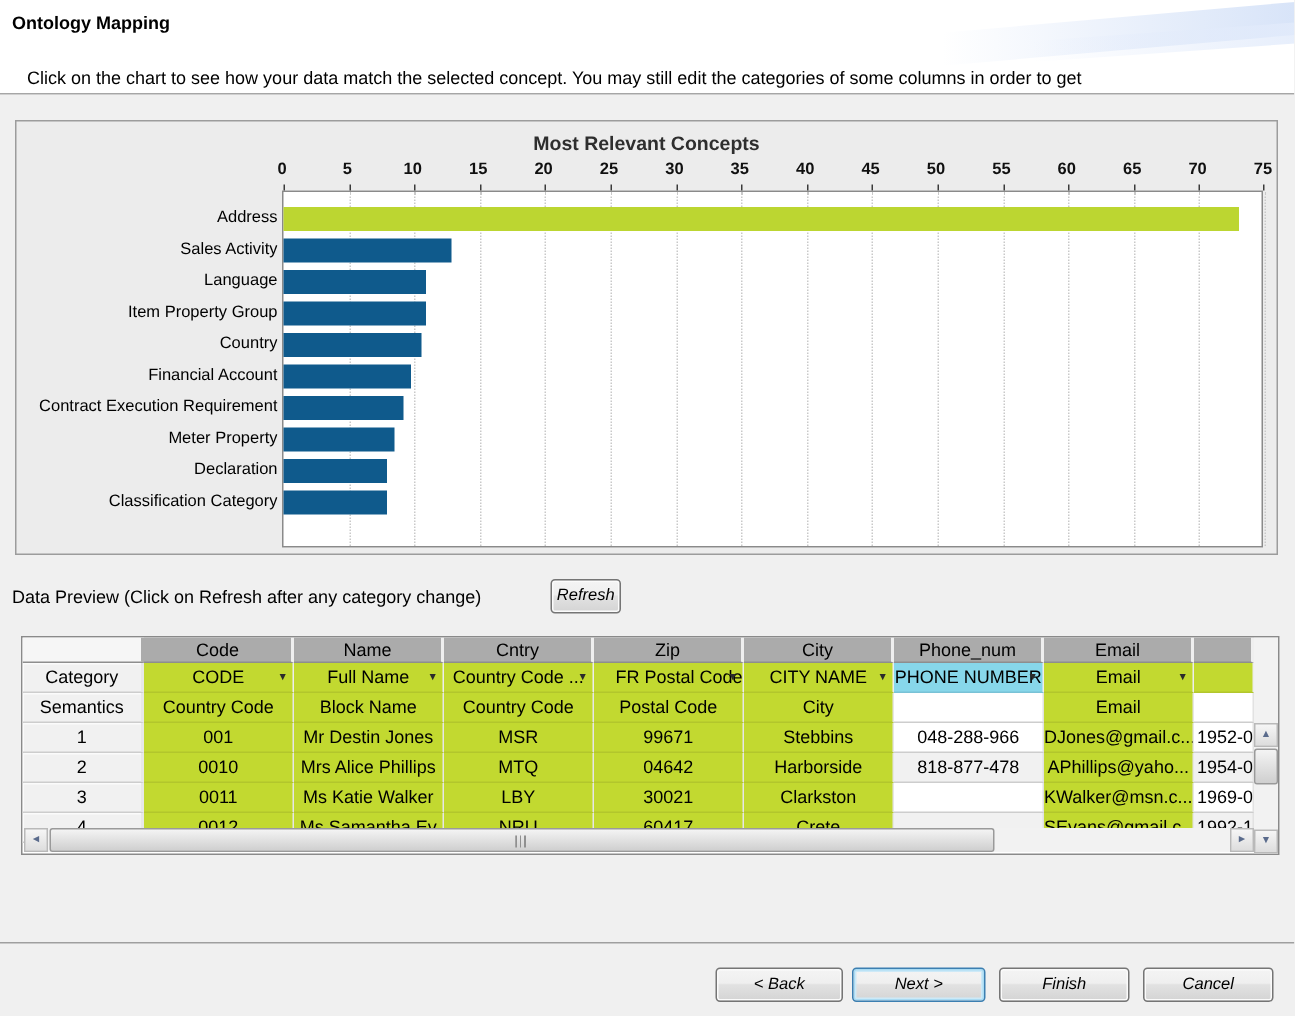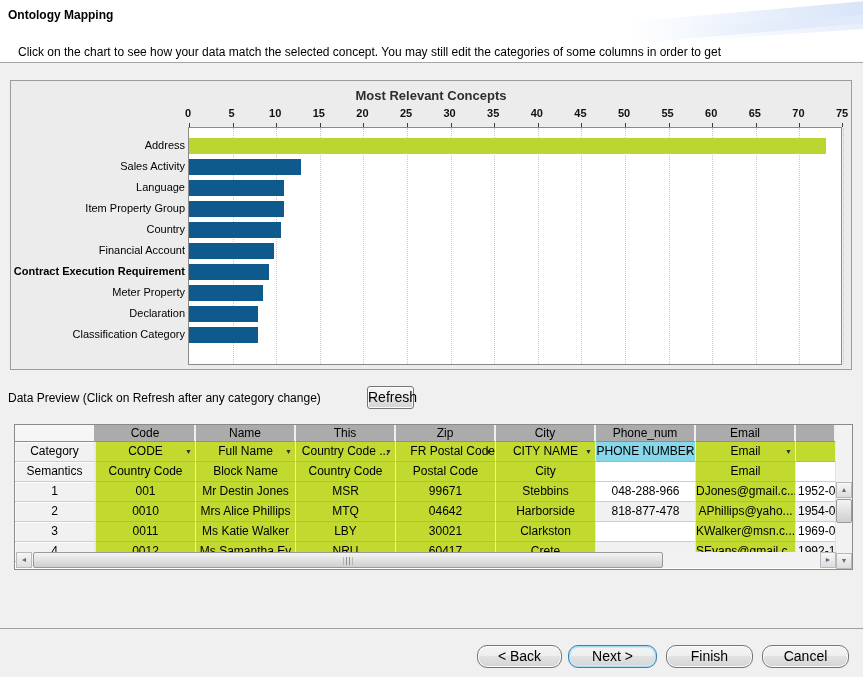--- a/index.html
+++ b/index.html
@@ -31,21 +31,21 @@
   .tick-label { position:absolute; top:26px; width:40px; text-align:center;
                 font-weight:bold; font-size:11px; color:#101010; }
   .bar { position:absolute; left:0; height:16px; }
   .bar-label { position:absolute; left:2px; width:172px; height:16px; line-height:16px;
                text-align:right; font-size:11px; white-space:nowrap; overflow:hidden; }
 
   
   .preview-label { position:absolute; left:8px; top:391px; font-size:12px; }
   .btn { border:1px solid #757575; border-radius:3px; color:#000; text-align:center;
          background:linear-gradient(#F4F4F4, #EFEFEF 45%, #E2E2E2 50%, #D4D4D4);
-         box-shadow:inset 0 0 0 1px #FBFBFB; font-size:14px; line-height:20px; cursor:default; }
+         box-shadow:inset 0 0 0 1px #FBFBFB; font-size:11px; line-height:20px; cursor:default;font-style:italic; }
   .refresh-btn { position:absolute; left:367px; top:386px; width:47px; height:23px; }
 
   
   .tbl { position:absolute; left:14px; top:424px; width:839px; height:146px;
          background:#FFFFFF; border:1px solid #8A8A8A; overflow:hidden; }
   .trow { display:flex; }
   .tcell { flex:none; overflow:hidden; white-space:nowrap; text-align:center;
            border-right:1px solid #E2E2E2; border-bottom:1px solid #CDCDCD; }
   .r-hdr .tcell { height:17px; line-height:16px; background:#ABABAB;
                   border-right:2px solid #EFEFEF; border-bottom:1px solid #8E8E8E; }
@@ -65,21 +65,21 @@
   .hscroll { position:absolute; left:1px; top:127px; width:820px; height:16px; background:#F2F2F2; }
   .vscroll { position:absolute; left:821px; top:0px; width:16px; height:144px; background:#F2F2F2; }
   .sc-btn { position:absolute; width:16px; height:16px; background:linear-gradient(#F6F6F6,#DDDDDD);
             border:1px solid #B9B9B9; color:#5A6B8C; font-size:7px; line-height:13px; text-align:center; }
   .thumb { position:absolute; background:linear-gradient(#F4F4F4,#CFCFCF); border:1px solid #9A9A9A; border-radius:2px; }
   .gripv { position:absolute; left:50%; top:4px; width:9px; height:8px; transform:translateX(-50%);
            background:repeating-linear-gradient(90deg,#909090 0 1px, rgba(0,0,0,0) 1px 3px); }
 
   
   .footer-sep { position:absolute; left:0; top:628px; width:863px; height:1px; background:#9F9F9F; }
-  .fbtn { position:absolute; top:645px; height:23px;border-radius:10px; }
+  .fbtn { position:absolute; top:645px; height:23px; }
   .fbtn.default { border-color:#3C7FB1; box-shadow:inset 0 0 0 1px #A9DBF3, inset 0 0 0 2px #CDE9F7; }
 </style>
 </head>
 <body>
 
 <div class="screen">
 
   <div class="hdr">
     <div class="sw1"></div>
     <div class="sw2"></div>
@@ -150,36 +150,36 @@
         <div class="bar" style="top: 178px; width: 68.888px; background: rgb(15, 90, 140);"></div>
         <div class="bar" style="top: 199px; width: 68.888px; background: rgb(15, 90, 140);"></div>
       </div>
     <div id="bar-labels">
         <div class="bar-label" style="top: 56px;">Address</div>
         <div class="bar-label" style="top: 77px;">Sales Activity</div>
         <div class="bar-label" style="top: 98px;">Language</div>
         <div class="bar-label" style="top: 119px;">Item Property Group</div>
         <div class="bar-label" style="top: 140px;">Country</div>
         <div class="bar-label" style="top: 161px;">Financial Account</div>
-        <div class="bar-label" style="top: 182px; font-weight: bold;">Contract Execution Requirement</div>
+        <div class="bar-label" style="top: 182px;">Contract Execution Requirement</div>
         <div class="bar-label" style="top: 203px;">Meter Property</div>
         <div class="bar-label" style="top: 224px;">Declaration</div>
         <div class="bar-label" style="top: 245px;">Classification Category</div>
       </div>
   </div>
 
   <div class="preview-label">Data Preview (Click on Refresh after any category change)</div>
   <div class="btn refresh-btn">Refresh</div>
 
   <div class="tbl" id="tbl">
       <div class="trow r-hdr">
         <div class="tcell c-corner" style="width: 81px;"></div>
         <div class="tcell " style="width: 100px;">Code</div>
         <div class="tcell " style="width: 100px;">Name</div>
-        <div class="tcell " style="width: 100px;">This</div>
+        <div class="tcell " style="width: 100px;">Cntry</div>
         <div class="tcell " style="width: 100px;">Zip</div>
         <div class="tcell " style="width: 100px;">City</div>
         <div class="tcell " style="width: 100px;">Phone_num</div>
         <div class="tcell " style="width: 100px;">Email</div>
         <div class="tcell " style="width: 40px;"></div>
       </div>
       <div class="trow r20">
         <div class="tcell c-rowlabel" style="width: 81px;">Category</div>
         <div class="tcell c-cat" style="width: 100px;">CODE<span class="dd-arrow">▼</span></div>
         <div class="tcell c-cat" style="width: 100px;">Full Name<span class="dd-arrow">▼</span></div>

